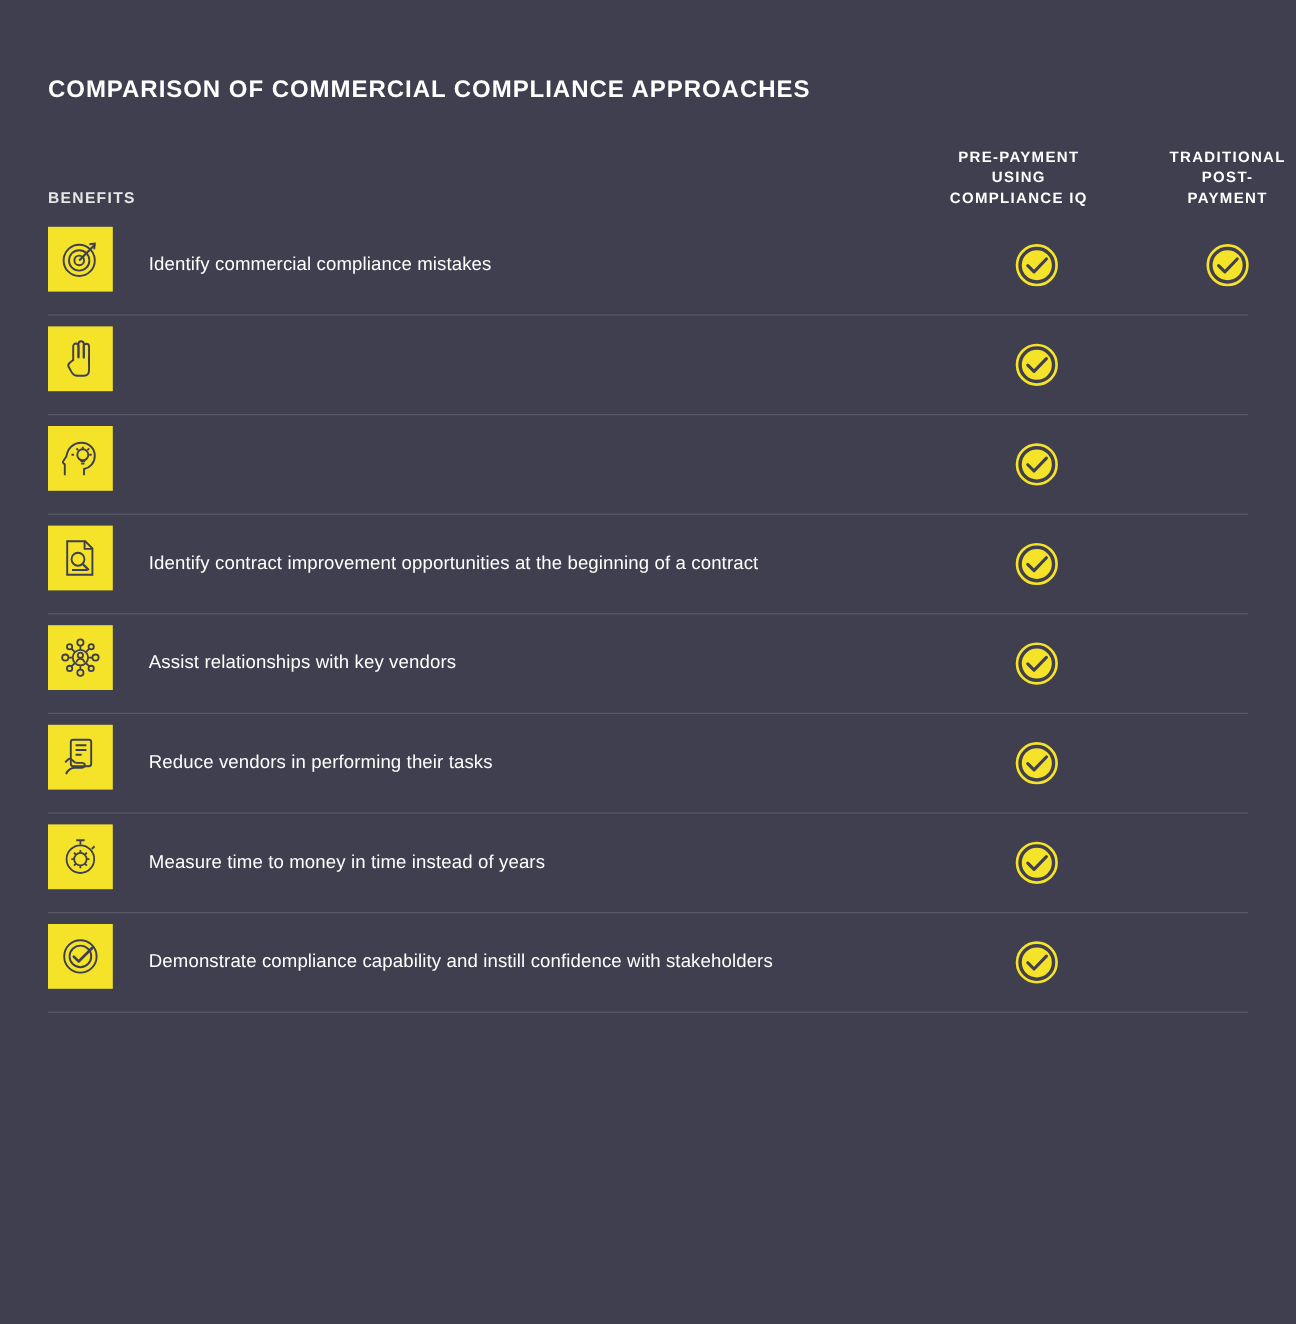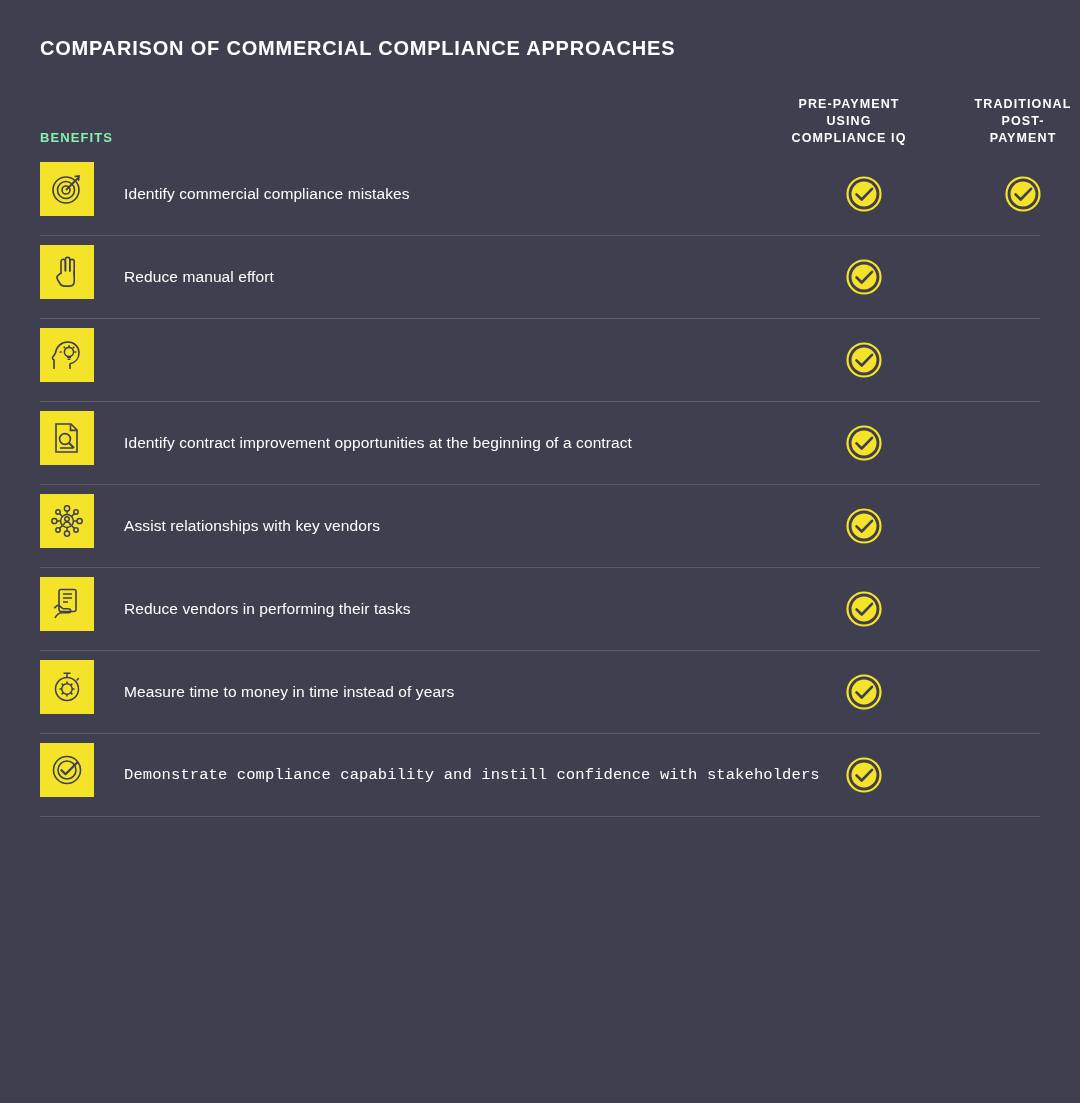--- a/index.html
+++ b/index.html
@@ -20,39 +20,39 @@
     height: 1103px;
     background: #3f3f4f;
     box-sizing: border-box;
     padding: 0 40px;
   }
   .title {
     font-size: 20px;
     font-weight: bold;
     letter-spacing: 0.8px;
     text-transform: uppercase;
-    padding-top: 35px;
+    padding-top: 62px;
     padding-bottom: 0;
     line-height: 26px;
     color: #ffffff;
   }
   .head-row {
     position: relative;
     height: 72px;
     margin-top: 20px;
   }
   .benefits-label {
     position: absolute;
     left: 0;
     bottom: 8px;
     font-size: 13px;
     font-weight: bold;
     letter-spacing: 1.1px;
     text-transform: uppercase;
-    color: #86efac;
+    color: #e5e5e5;
     margin-top: 18px;
   }
   .col-head {
     position: absolute;
     bottom: 6px;
     text-align: center;
     font-size: 12.5px;
     font-weight: bold;
     letter-spacing: 1.1px;
     line-height: 17px;
@@ -63,21 +63,21 @@
   .col-head.c2 { left: 913px; width: 140px; }
 
   .rows {
     position: relative;
   }
   .row {
     position: relative;
     height: 82px;
     border-bottom: 1px solid #5a5a68;
   }
-  .row:last-child { border-bottom: 1px solid #5a5a68; font-family: Liberation Mono, monospace; }
+  .row:last-child { border-bottom: 1px solid #5a5a68; }
   .icon-box {
     position: absolute;
     left: 0;
     top: 9px;
     width: 54px;
     height: 54px;
     background: #f5e32a;
     display: flex;
     align-items: center;
     justify-content: center;
@@ -156,21 +156,20 @@
       </div>
       <div class="row">
         <div class="icon-box">
           <svg width="32" height="34" viewBox="0 0 32 34" fill="none" stroke="#3f3f4f" stroke-width="1.6" stroke-linecap="round">
       <path d="M10 18V6.5a2.2 2.2 0 1 1 4.4 0V16"></path>
       <path d="M14.4 15.5V4.6a2.2 2.2 0 1 1 4.4 0V16"></path>
       <path d="M18.8 16V6.6a2.2 2.2 0 1 1 4.4 0V20"></path>
       <path d="M10 18l-2.9 2.3c-1.2 1-1.5 2.3-.8 3.6l2.6 4.6c1 1.8 2.6 2.6 4.7 2.6h5.2c3 0 4.4-1.7 4.4-4.6V16"></path>
     </svg>
         </div>
-        <div class="row-label">Reduce manual effort</div>
         <div class="check c1">
           <svg width="38" height="38" viewBox="0 0 38 38" fill="none">
     <circle cx="19" cy="19" r="16.5" stroke="#f5e32a" stroke-width="2.2"></circle>
     <circle cx="19" cy="19" r="12.5" fill="#f5e32a"></circle>
     <path d="M11.5 19.3l5.2 5.2L27 13.8" stroke="#3f3f4f" stroke-width="2.6" stroke-linecap="round" stroke-linejoin="round"></path>
   </svg>
         </div>
       </div>
       <div class="row">
         <div class="icon-box">

